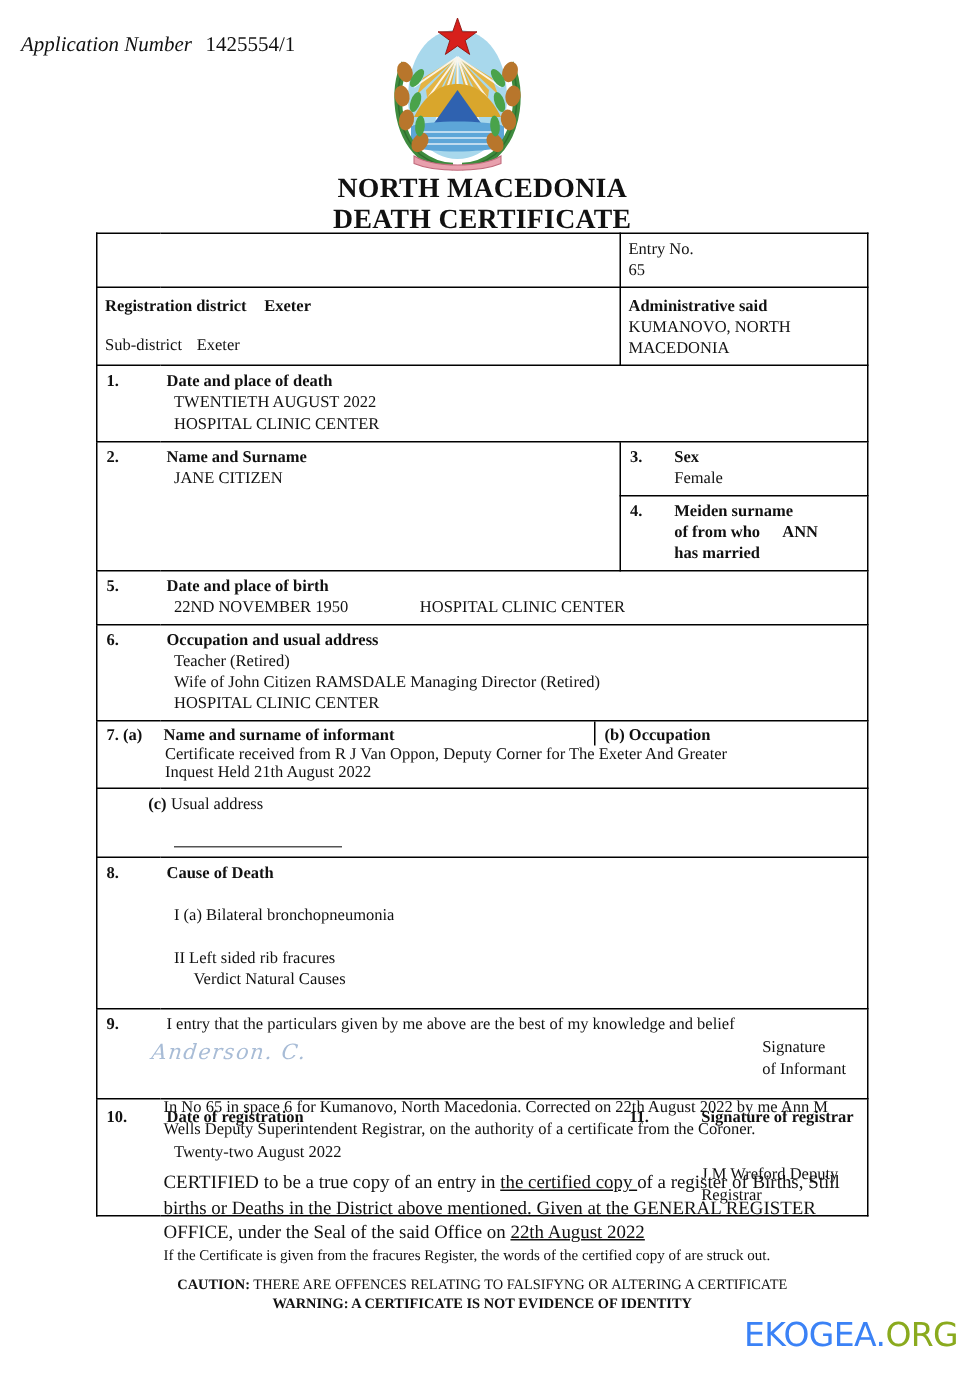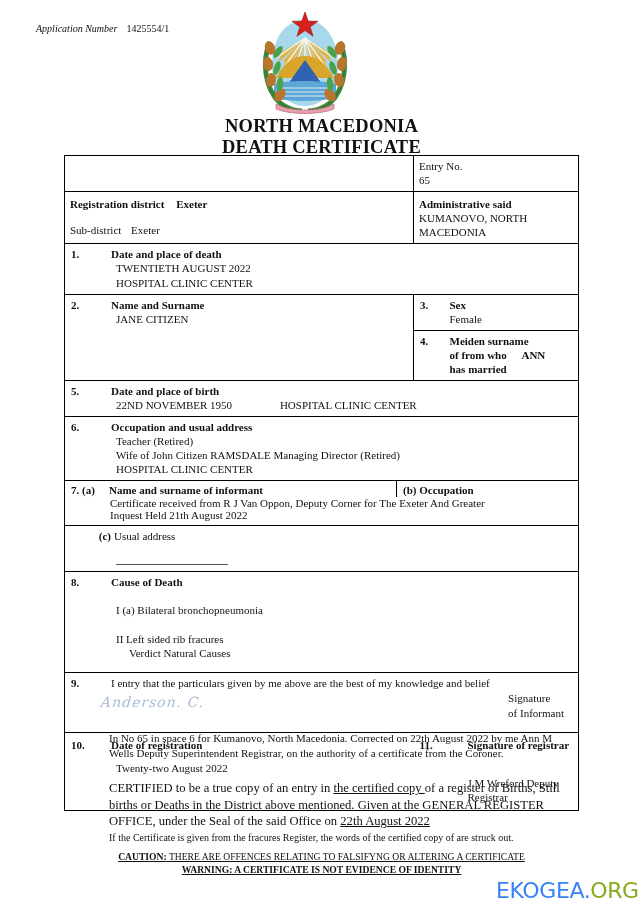--- a/index.html
+++ b/index.html
@@ -12,23 +12,23 @@
     height: 915px;
     position: relative;
     font-family: "Liberation Serif", "DejaVu Serif", serif;
     color: #111111;
     overflow: hidden;
   }
 
   
   .appnum {
     position: absolute;
-    left: 36px;
+    left: 14px;
     top: 23px;
-    font-size: 10px;
+    font-size: 14px;
     white-space: nowrap;
   }
   .appnum .lbl {
     font-style: italic;
   }
   .appnum .val {
     margin-left: 9px;
   }
 
   
@@ -135,21 +135,20 @@
   .u { text-decoration: underline; }
 
   .caution {
     position: absolute;
     left: 0;
     top: 851px;
     width: 643px;
     text-align: center;
     font-size: 9.6px;
     line-height: 1.33;
-    text-decoration: underline;
   }
   .caution b { font-weight: bold; }
   .caution .warn { font-weight: bold; }
 
   
   .logo {
     position: absolute;
     left: 496px;
     top: 878px;
     font-family: "DejaVu Sans", sans-serif;

